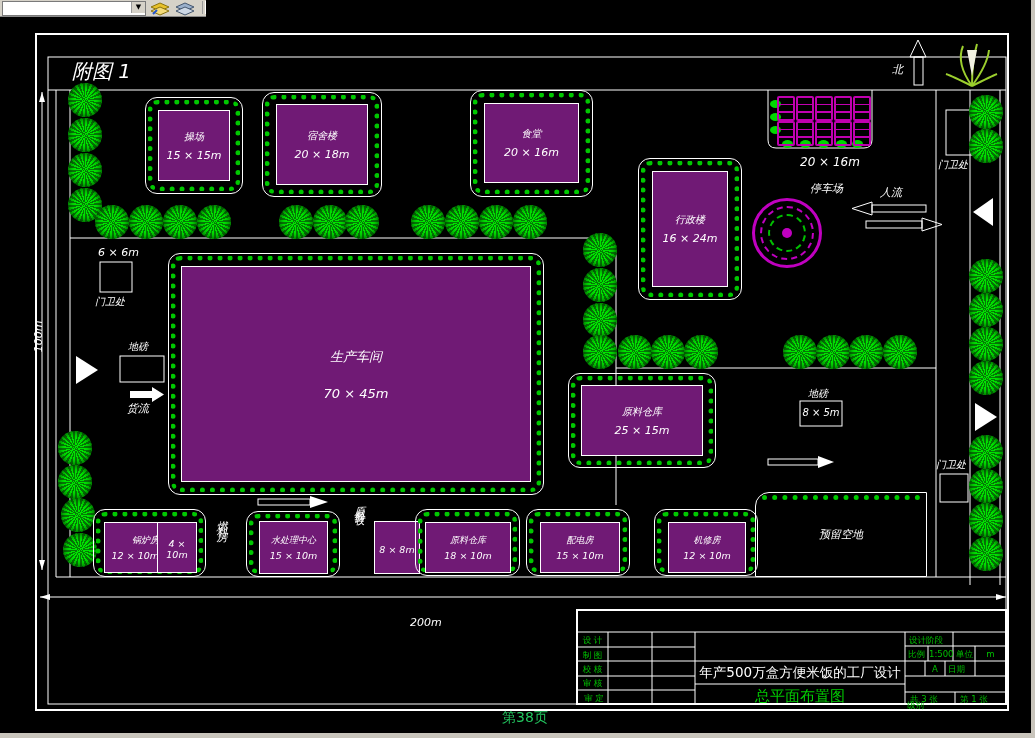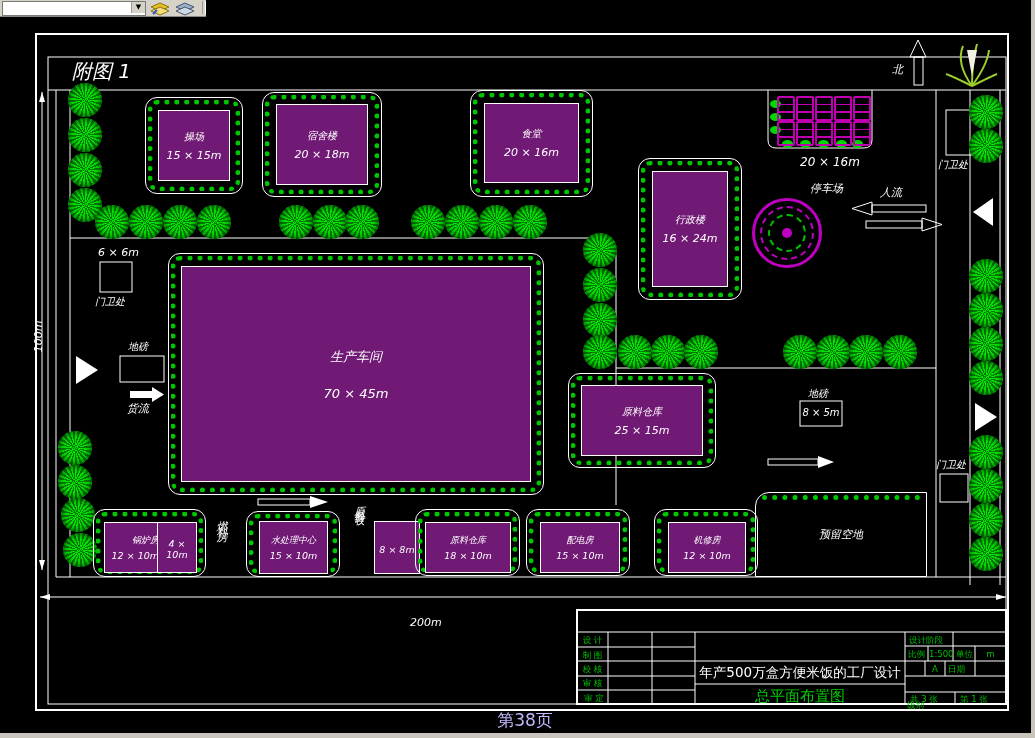--- a/index.html
+++ b/index.html
@@ -38,21 +38,21 @@
   
   #flower{position:absolute;left:752px;top:198px;width:64px;height:64px;border:3px solid #c000c0;border-radius:50%;}
   #flower .f2{position:absolute;inset:5px;border:2px dashed #c000c0;border-radius:50%;}
   #flower .f3{position:absolute;inset:13px;border:2px dashed #00c000;border-radius:50%;}
   #flower .f4{position:absolute;left:50%;top:50%;width:10px;height:10px;margin:-5px 0 0 -5px;background:#c000c0;border-radius:50%;}
   
   .tb-green{position:absolute;color:#00c000;font-size:8.5px;white-space:nowrap;}
   .tb-center{text-align:center;}
   #prj-title{position:absolute;left:697px;top:664px;width:206px;height:18px;color:#fff;font-size:13.5px;text-align:center;}
   #dwg-title{position:absolute;left:697px;top:687px;width:206px;height:16px;color:#00cc00;font-size:15px;text-align:center;}
-  #page-footer{position:absolute;left:460px;top:709px;width:130px;text-align:center;color:#c4b5fd;font-size:17px;}
+  #page-footer{position:absolute;left:460px;top:709px;width:130px;text-align:center;color:#22c55e;font-size:14px;}
   .reserved{position:absolute;left:755px;top:492px;width:170px;height:83px;border:1px solid #fff;border-top-left-radius:14px;}
   .reserved .topshrubs{position:absolute;left:6px;top:2px;right:6px;height:0;border-top:5px dotted #00c800;}
   .reserved .rlabel{position:absolute;left:0;top:34px;width:100%;text-align:center;color:#fff;font-style:italic;font-size:11px;}
 </style>
 </head>
 <body>
 
 <div id="stage">
 
   <svg class="abs" width="1035" height="738" style="left:0;top:0;" xmlns="http://www.w3.org/2000/svg">

